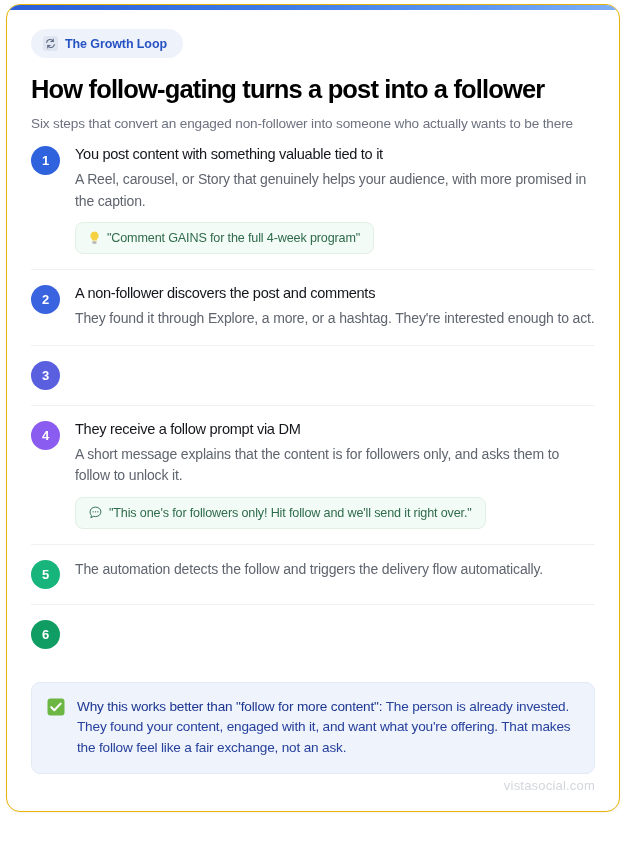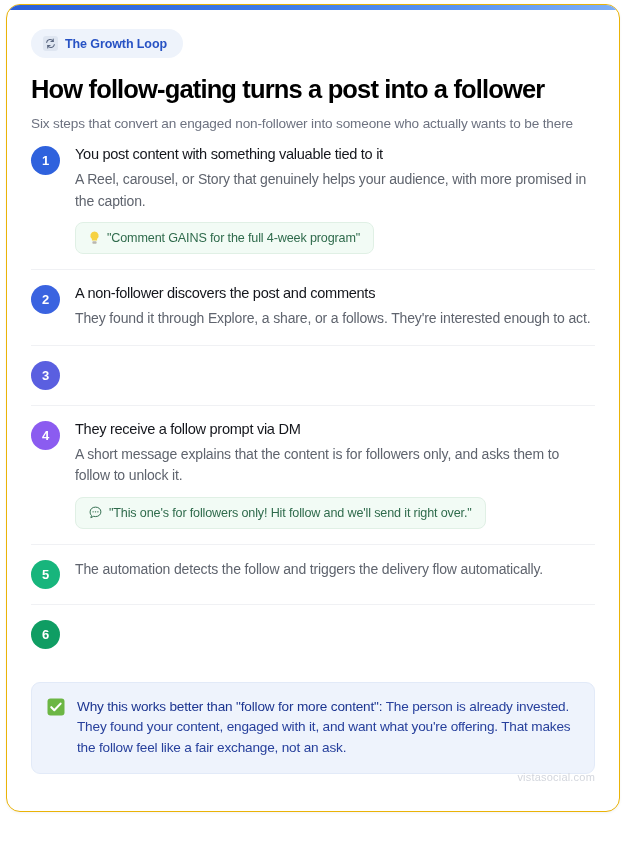--- a/index.html
+++ b/index.html
@@ -193,22 +193,22 @@
   }
   .conclusion-lead {
     font-weight: normal;
     color: #1c3590;
   }
 
   
   .footer {
     position: absolute;
     right: 24px;
-    bottom: 28px;
-    font-size: 11px;
+    bottom: 18px;
+    font-size: 13px;
     color: #d3d6dd;
     letter-spacing: 0.2px;
   }
 </style>
 </head>
 <body>
 
 <div class="page">
   <div class="card">
 
@@ -244,21 +244,21 @@
                     <rect x="3.4" y="10.2" width="4.2" height="2.6" rx="0.8" fill="#b9b6ae"></rect>
                   </svg>
                 </span>
                 <span class="callout-text">"Comment GAINS for the full 4-week program"</span>
               </div></div>
           </div>
           <div class="step">
             <div class="step-num" style="background: rgb(58, 99, 224);">2</div>
             <div class="step-body">
               <div class="step-title">A non-follower discovers the post and comments</div>
-              <div class="step-desc">They found it through Explore, a share, or a follows. They're interested enough to act.</div>
+              <div class="step-desc">They found it through Explore, a more, or a hashtag. They're interested enough to act.</div>
             </div>
           </div>
           <div class="step">
             <div class="step-num" style="background: rgb(90, 95, 224);">3</div>
           </div>
           <div class="step">
             <div class="step-num" style="background: rgb(139, 92, 240);">4</div>
             <div class="step-body"><div class="step-title">They receive a follow prompt via DM</div><div class="step-desc">A short message explains that the content is for followers only, and asks them to follow to unlock it.</div><div class="callout">
                 <span class="callout-icon">
                   <svg width="13" height="13" viewBox="0 0 14 14">

